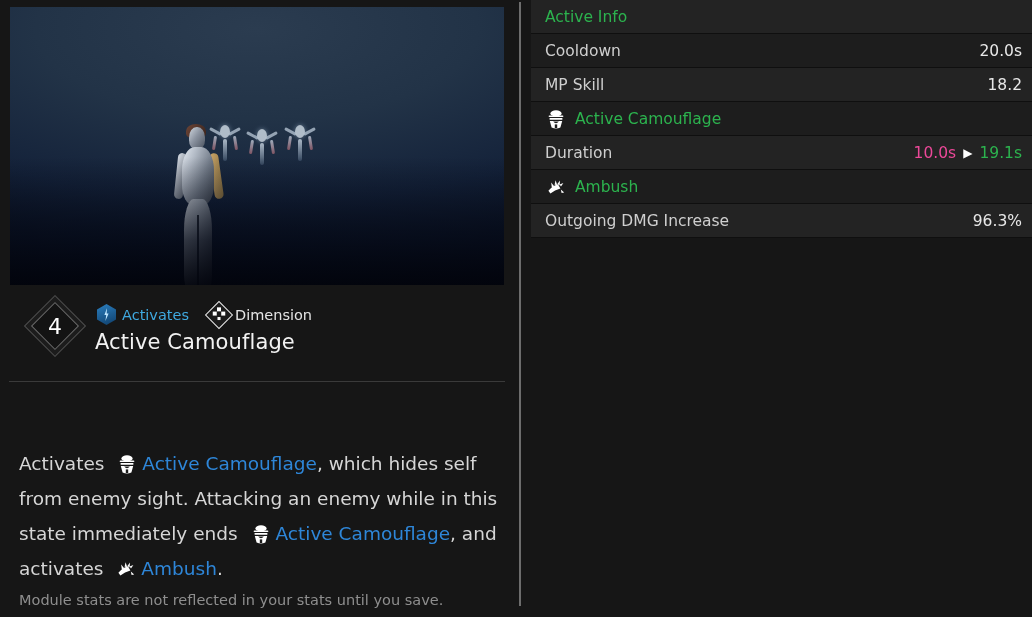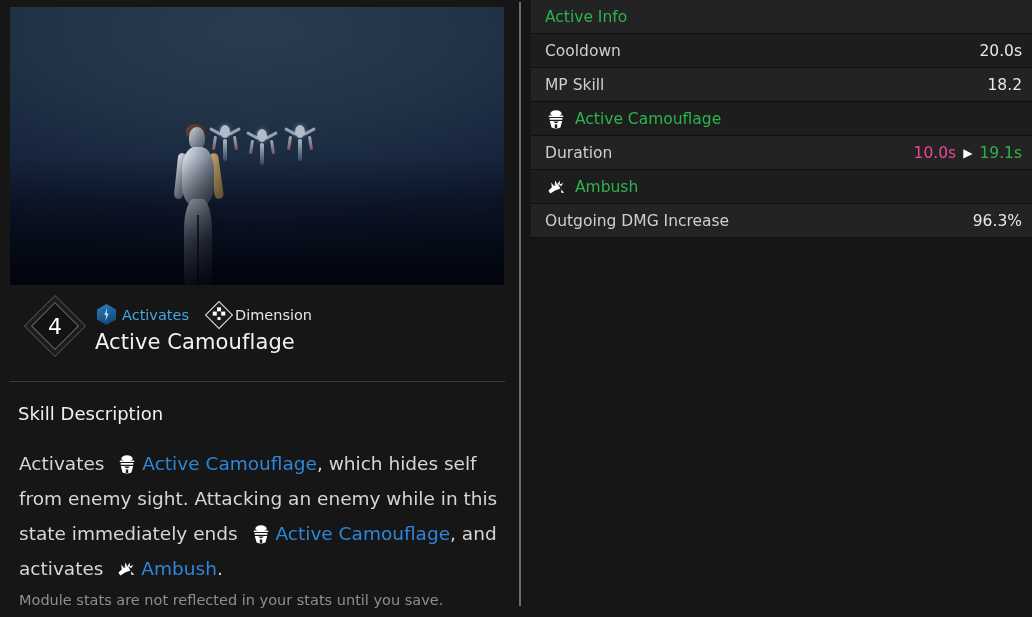--- a/index.html
+++ b/index.html
@@ -381,21 +381,20 @@
           </span>
           <span class="label">Dimension</span>
         </div>
       </div>
 
       <div id="skill-title">Active Camouflage</div>
     </div>
 
     <div id="header-divider"></div>
 
-    <div id="desc-heading">Skill Description</div>
 
     <div id="desc-body">
       <span>Activates</span>
       <span class="inline-icon icon-camo">
         <svg width="22" height="22" viewBox="0 0 22 22">
           <ellipse cx="11" cy="5.4" rx="5.6" ry="3.1" fill="#ffffff"></ellipse>
           <rect x="3.6" y="7.4" width="14.8" height="1.7" rx="0.8" fill="#ffffff"></rect>
           <rect x="4.4" y="10.1" width="13.2" height="1.7" rx="0.8" fill="#ffffff"></rect>
           <path d="M4.8 13 L17.2 13 L15.4 19.4 Q11 21.6 6.6 19.4 Z" fill="#ffffff"></path>
           <path d="M8.2 13.4 Q11 17 13.8 13.4 Z" fill="#1b1b1b"></path>

